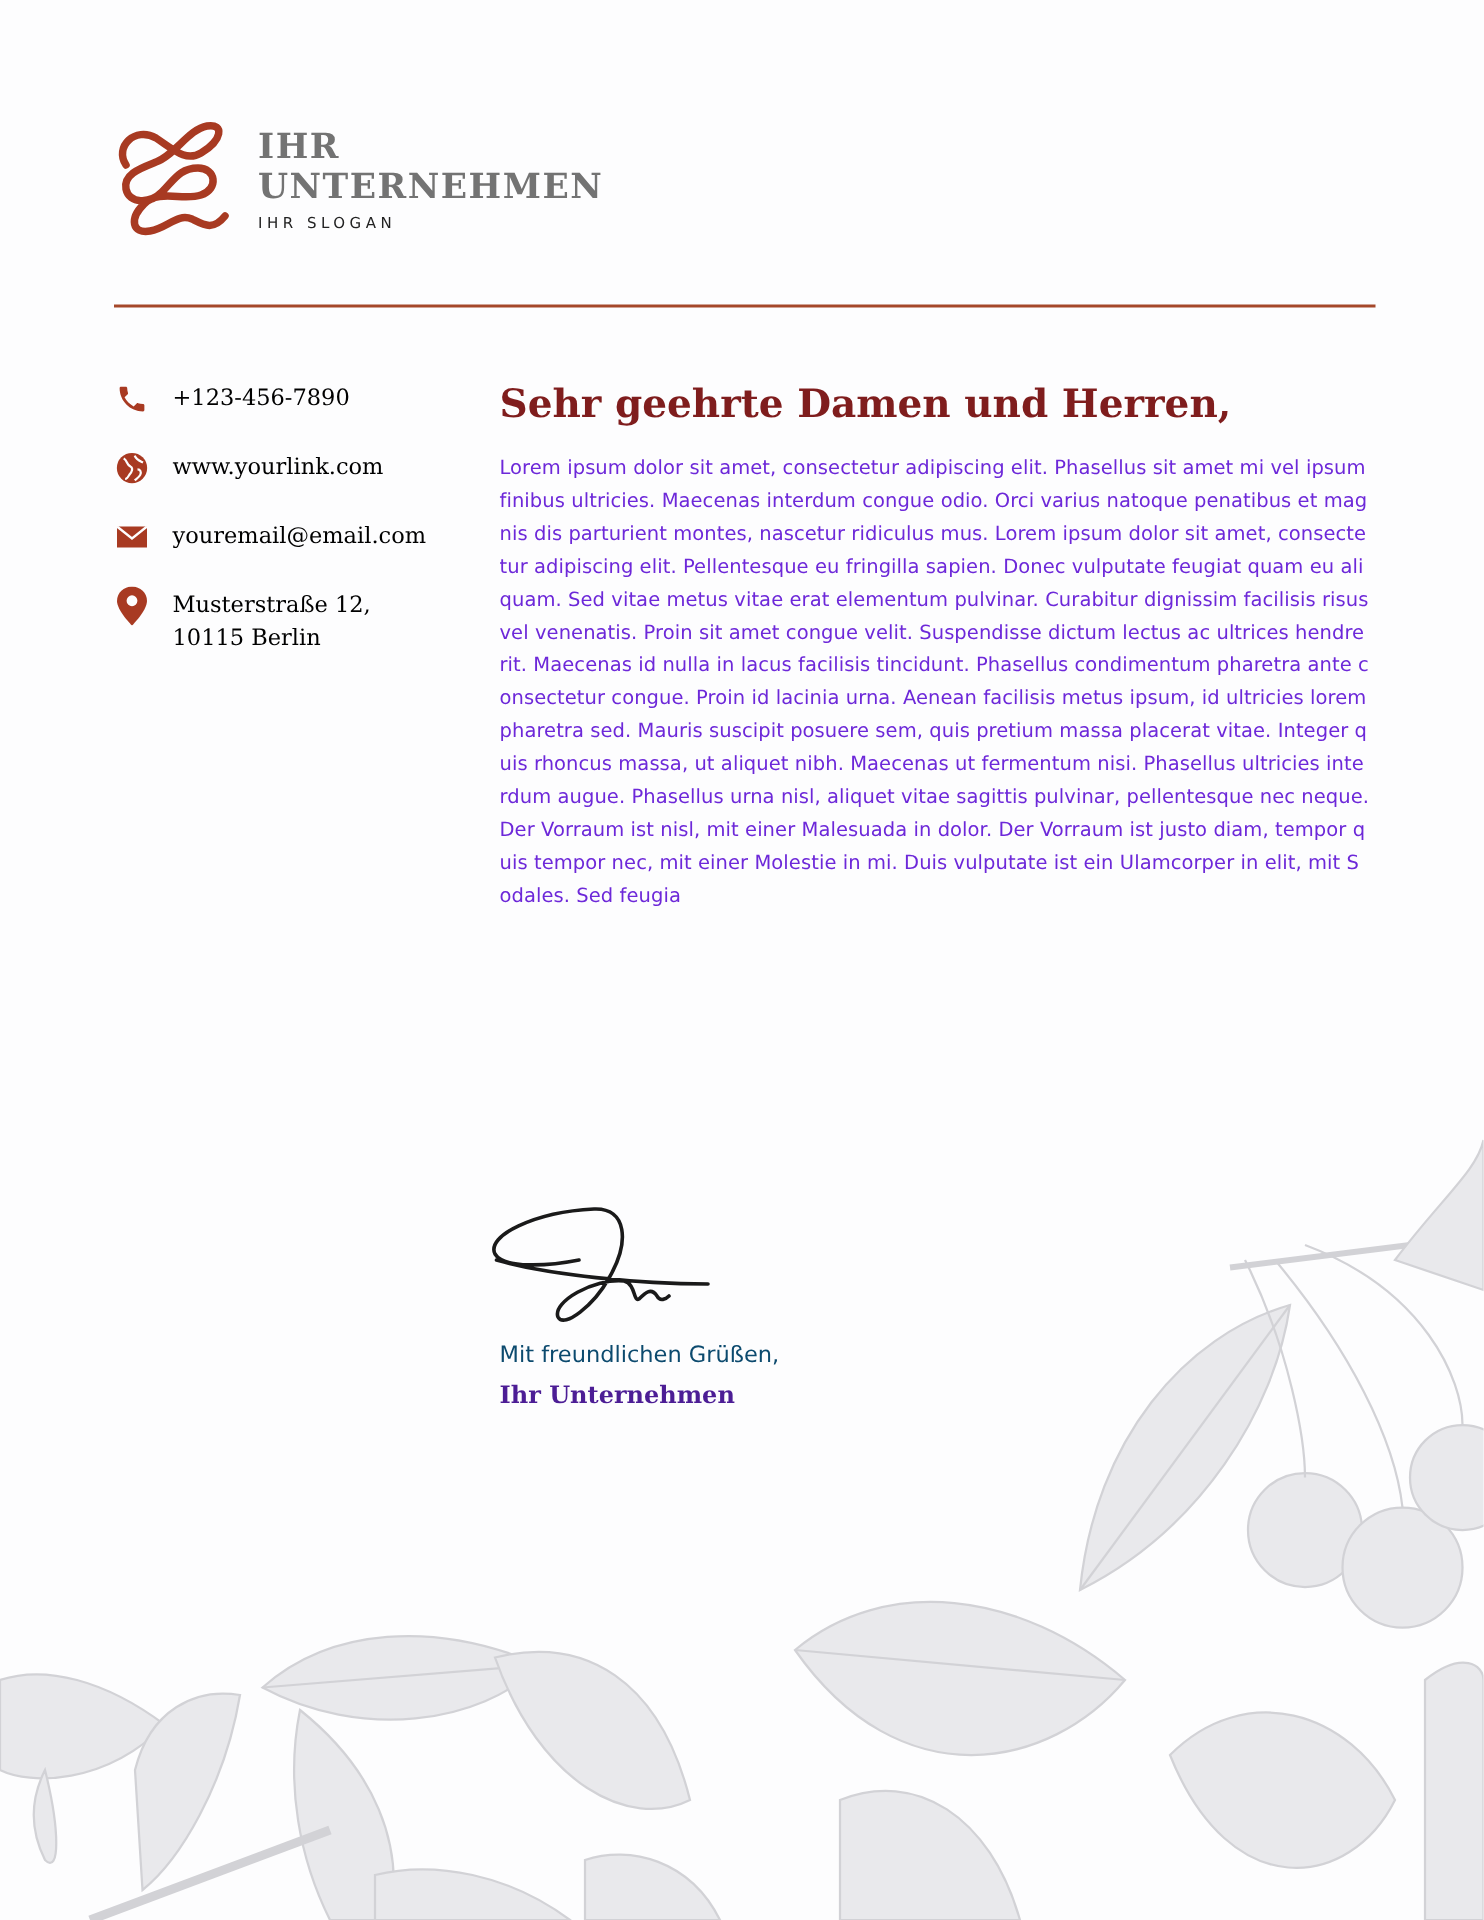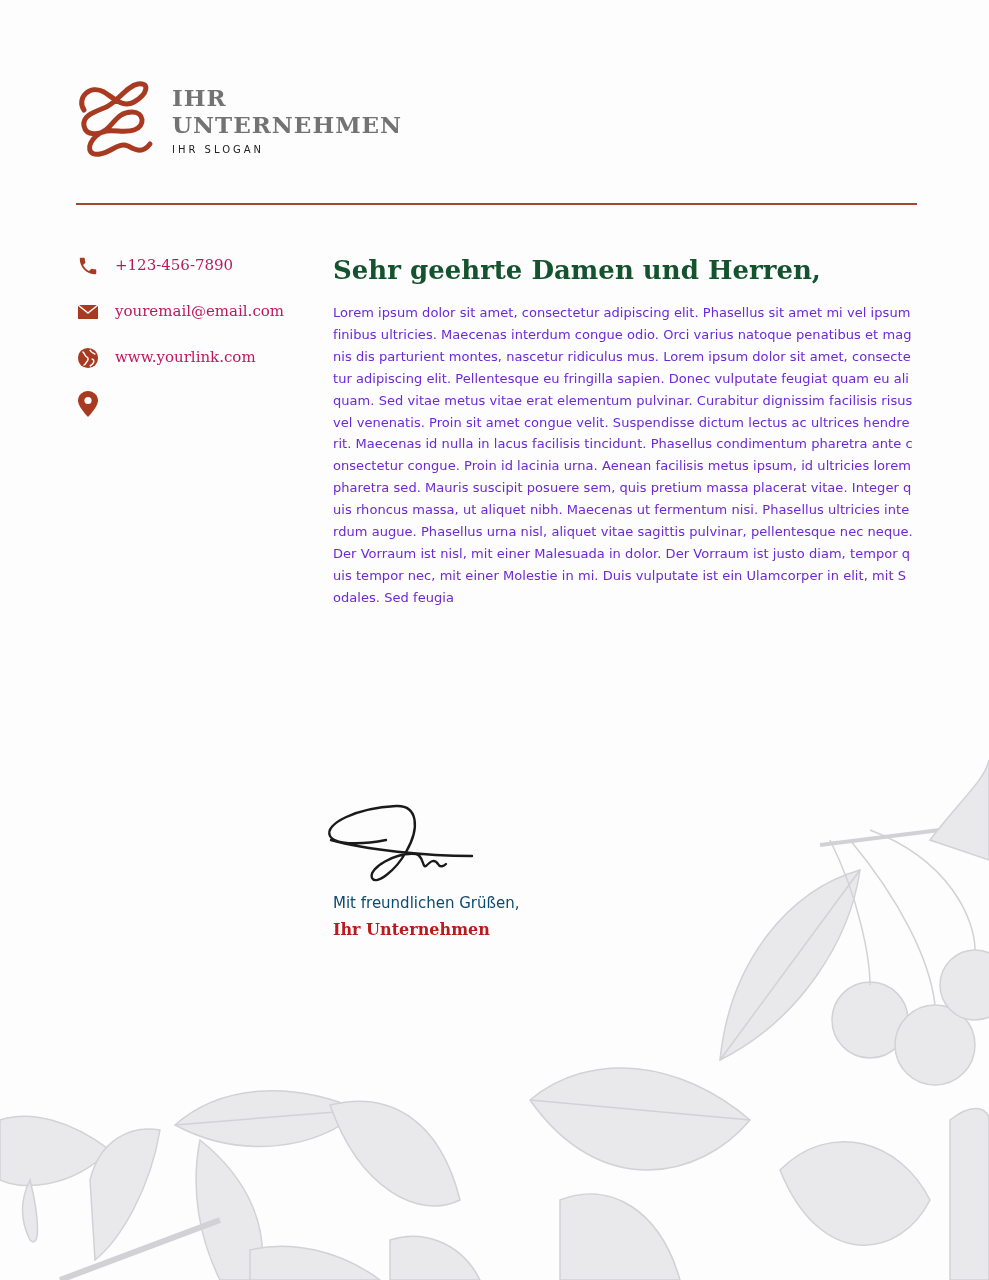--- a/index.html
+++ b/index.html
@@ -26,44 +26,44 @@
   .divider {
     position: absolute; left: 76px; top: 203px; width: 841px; height: 2px;
     background: #a5482a;
   }
 
   
   .contacts { position: absolute; left: 76px; top: 254px; width: 240px; }
   .contact-item { display: flex; align-items: flex-start; margin-bottom: 22px; }
   .contact-item .ic { width: 24px; height: 24px; margin-right: 15px; flex: 0 0 24px; display: flex; align-items: center; justify-content: center; }
   .contact-item .txt {
-    font-family: "DejaVu Serif", serif; font-size: 15px; line-height: 22px; color: #be185d;
+    font-family: "DejaVu Serif", serif; font-size: 15px; line-height: 22px; color: #000000;
   }
   .contact-item.address .txt { white-space: pre-line; }
 
   
   .letter { position: absolute; left: 333px; top: 252px; width: 580px; }
   .salutation {
     font-family: "DejaVu Serif", serif; font-weight: bold; font-size: 26px;
-    color: #14532d; margin: 0 0 14px 0; line-height: 36px;
+    color: #7f1d1d; margin: 0 0 14px 0; line-height: 36px;
   }
   .body-text {
     font-family: "DejaVu Sans", sans-serif; font-size: 13px; line-height: 21.9px;
     color: #6d28d9; margin: 0; word-break: break-all; letter-spacing: 0.05px;
   }
 
   
   .signature { position: absolute; left: 326px; top: 800px; width: 150px; height: 90px; }
   .closing {
     position: absolute; left: 333px; top: 894px;
     font-family: "DejaVu Sans", sans-serif; font-size: 15px; color: #0c4a6e;
   }
   .sender {
     position: absolute; left: 333px; top: 920px;
-    font-family: "DejaVu Serif", serif; font-weight: bold; font-size: 16px; color: #b91c1c;
+    font-family: "DejaVu Serif", serif; font-weight: bold; font-size: 16px; color: #4c1d95;
   }
 
   
   .botanical { position: absolute; left: 0; top: 0; width: 989px; height: 1280px; pointer-events: none; }
 </style>
 </head>
 <body>
 
 <div class="page">
 
@@ -119,43 +119,45 @@
     <div class="contact-item">
       <span class="ic">
         <svg width="22" height="22" viewBox="0 0 24 24">
             <path fill="#a83a22" d="M6.6 10.8c1.4 2.8 3.8 5.1 6.6 6.6l2.2-2.2c.3-.3.7-.4 1-.2 1.1.4 2.3.6 3.6.6.6 0 1 .4 1 1V20c0 .6-.4 1-1 1C10.6 21 3 13.4 3 4c0-.6.4-1 1-1h3.5c.6 0 1 .4 1 1 0 1.3.2 2.5.6 3.6.1.3 0 .7-.2 1l-2.3 2.2z"></path>
           </svg>
       </span>
       <span class="txt">+123-456-7890</span>
     </div>
     <div class="contact-item">
       <span class="ic">
+        <svg width="22" height="22" viewBox="0 0 24 24">
+            <circle cx="12" cy="12" r="11" fill="#a83a22"></circle>
+            <path d="M6 5 C 9 7, 8 10, 11 11 C 13 12, 12 15, 10 17 C 9 19, 8 20, 7 20 M14 3 C 15 6, 18 7, 20 8 M16 13 C 18 13, 19 15, 18 17 C 17 19, 15 20, 14 21" fill="none" stroke="#fdfdfe" stroke-width="1.6"></path>
+          </svg>
+      </span>
+      <span class="txt">www.yourlink.com</span>
+    </div>
+    <div class="contact-item">
+      <span class="ic">
         <svg width="22" height="16" viewBox="0 0 22 16">
             <rect x="1" y="1" width="20" height="14" fill="#a83a22"></rect>
             <path d="M1 1 L11 9 L21 1" fill="none" stroke="#fdfdfe" stroke-width="1.5"></path>
           </svg>
       </span>
       <span class="txt">youremail@email.com</span>
-    </div>
-    <div class="contact-item">
-      <span class="ic">
-        <svg width="22" height="22" viewBox="0 0 24 24">
-            <circle cx="12" cy="12" r="11" fill="#a83a22"></circle>
-            <path d="M6 5 C 9 7, 8 10, 11 11 C 13 12, 12 15, 10 17 C 9 19, 8 20, 7 20 M14 3 C 15 6, 18 7, 20 8 M16 13 C 18 13, 19 15, 18 17 C 17 19, 15 20, 14 21" fill="none" stroke="#fdfdfe" stroke-width="1.6"></path>
-          </svg>
-      </span>
-      <span class="txt">www.yourlink.com</span>
     </div>
     <div class="contact-item address">
       <span class="ic">
         <svg width="20" height="26" viewBox="0 0 20 26">
             <path fill="#a83a22" d="M10 0 C 4.5 0 0 4.3 0 9.6 C 0 16 10 26 10 26 C 10 26 20 16 20 9.6 C 20 4.3 15.5 0 10 0 Z"></path>
             <circle cx="10" cy="9.5" r="3.6" fill="#fdfdfe"></circle>
           </svg>
       </span>
+      <span class="txt">Musterstraße 12,
+10115 Berlin</span>
     </div>
   </div>
 
   <div class="letter">
     <h1 class="salutation">Sehr geehrte Damen und Herren,</h1>
     <p class="body-text">Lorem ipsum dolor sit amet, consectetur adipiscing elit. Phasellus sit amet mi vel ipsum finibus ultricies. Maecenas interdum congue odio. Orci varius natoque penatibus et magnis dis parturient montes, nascetur ridiculus mus. Lorem ipsum dolor sit amet, consectetur adipiscing elit. Pellentesque eu fringilla sapien. Donec vulputate feugiat quam eu aliquam. Sed vitae metus vitae erat elementum pulvinar. Curabitur dignissim facilisis risus vel venenatis. Proin sit amet congue velit. Suspendisse dictum lectus ac ultrices hendrerit. Maecenas id nulla in lacus facilisis tincidunt. Phasellus condimentum pharetra ante consectetur congue. Proin id lacinia urna. Aenean facilisis metus ipsum, id ultricies lorem pharetra sed.   Mauris suscipit posuere sem, quis pretium massa placerat vitae. Integer quis rhoncus massa, ut aliquet nibh. Maecenas ut fermentum nisi. Phasellus ultricies interdum augue. Phasellus urna nisl, aliquet vitae sagittis pulvinar, pellentesque nec neque. Der Vorraum ist nisl, mit einer Malesuada in dolor. Der Vorraum ist justo diam, tempor quis tempor nec, mit einer Molestie in mi. Duis vulputate ist ein Ulamcorper in elit, mit Sodales. Sed feugia</p>
   </div>
 
   <svg class="signature" viewBox="0 0 150 90" xmlns="http://www.w3.org/2000/svg">
     <path d="M60 40 C 40 44, 10 46, 4 36 C -2 24, 30 8, 70 6 C 92 5, 94 28, 80 52 C 70 70, 50 86, 46 78 C 42 68, 70 52, 90 54 C 98 56, 96 68, 100 66 C 104 62, 108 58, 112 64 C 114 68, 118 66, 120 64 M5 40 C 40 50, 100 56, 146 56" fill="none" stroke="#1a1a1a" stroke-width="2.4" stroke-linecap="round"></path>

